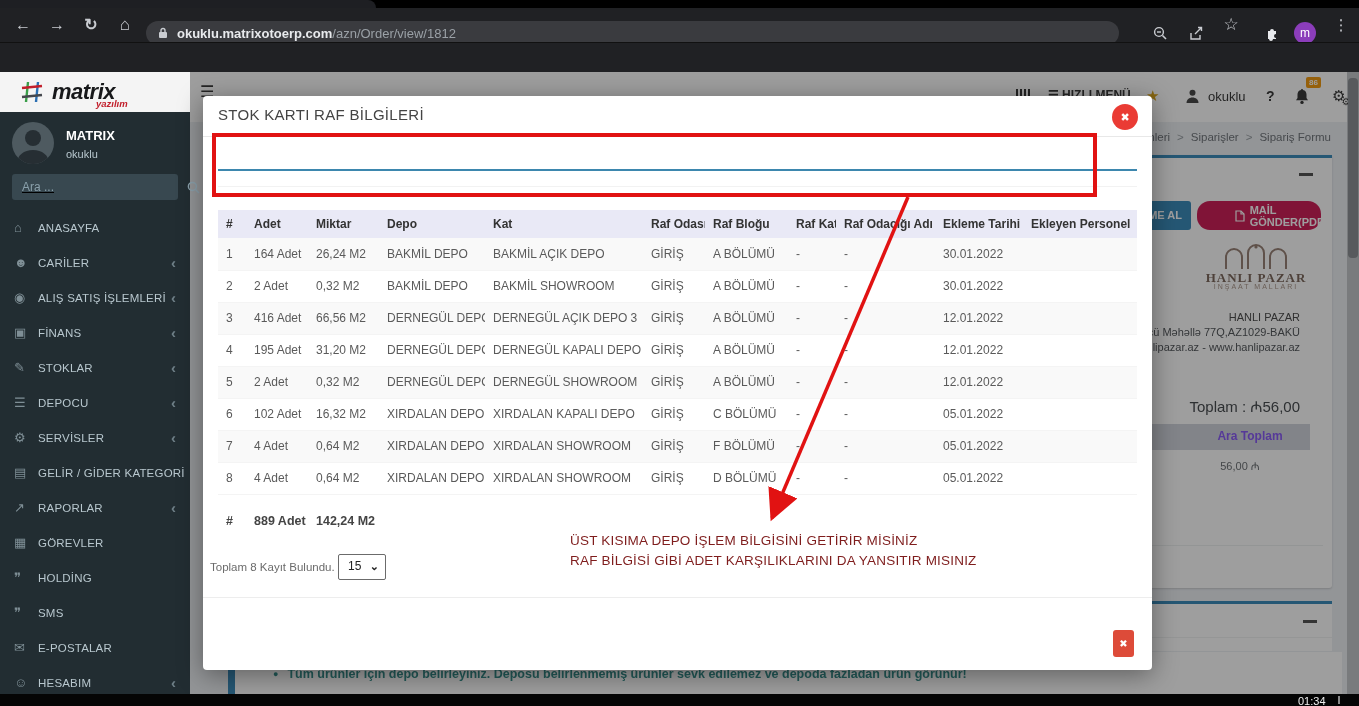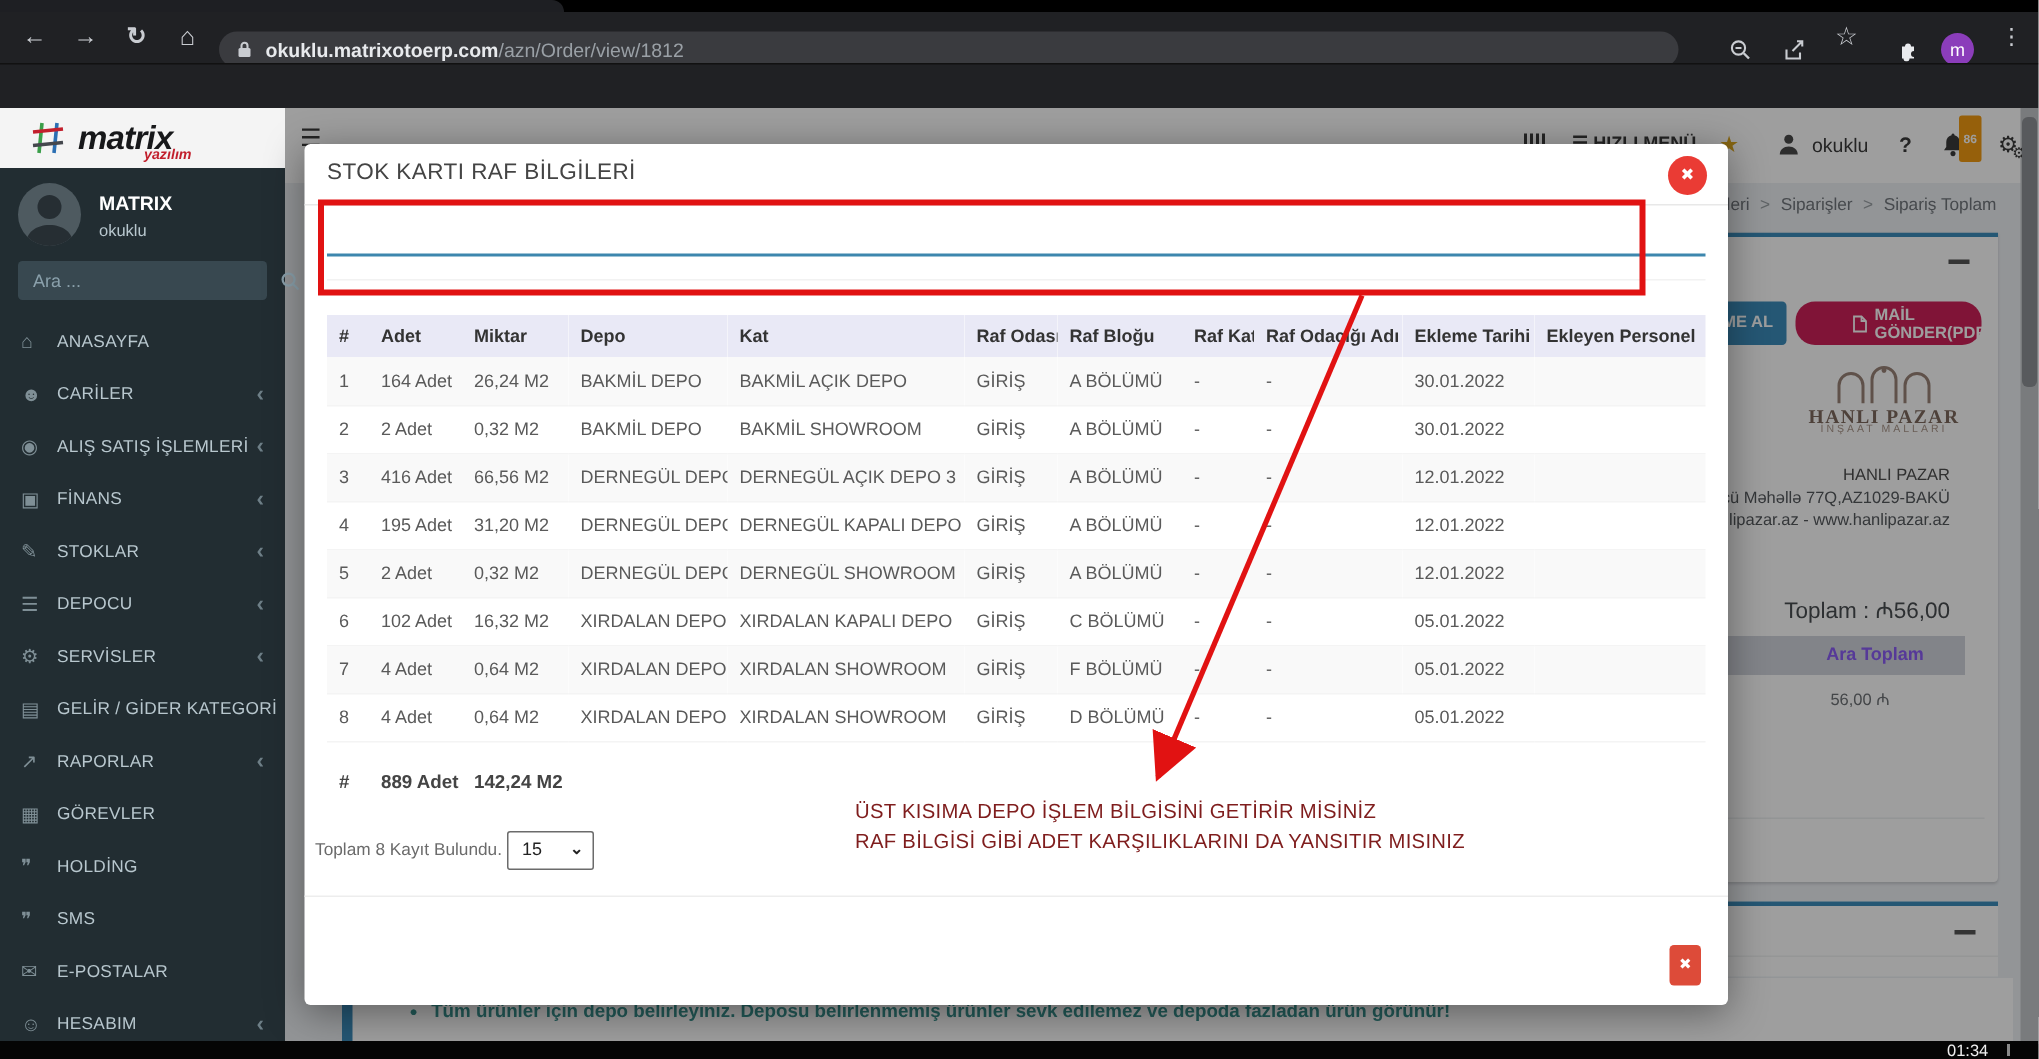--- a/index.html
+++ b/index.html
@@ -43,34 +43,34 @@
 
   
   #logo-strip { left:0; top:72px; width:190px; height:40px; background:#f4f4f4; z-index:55; display:flex; align-items:center; padding-left:20px; }
   #brand-name { font-size:22px; font-weight:700; font-style:italic; color:#17181a; letter-spacing:-0.5px; }
   #brand-sub { position:absolute; left:96px; top:26px; font-size:9.5px; font-weight:700; font-style:italic; color:#c21f2c; }
   #sidebar { left:0; top:112px; width:190px; height:586px; background:#222d32; z-index:55; }
   #sb-user { position:absolute; left:12px; top:10px; width:170px; height:48px; }
   #sb-avatar { position:absolute; left:0; top:0; width:42px; height:42px; border-radius:50%; background:#4e5a60; overflow:hidden; }
   #sb-user-name { position:absolute; left:54px; top:6px; color:#fff; font-weight:700; font-size:13px; }
   #sb-user-role { position:absolute; left:54px; top:26px; color:#b8c7ce; font-size:11px; }
-  #sb-search { position:absolute; left:12px; top:62px; width:166px; height:26px; background:#384850; border-radius:3px; display:flex; align-items:center; }
+  #sb-search { position:absolute; left:12px; top:62px; width:166px; height:26px; background:#384850; border-radius:3px; display:flex; align-items:center;text-decoration:underline; }
   #sb-search input { flex:1; background:transparent; border:none; outline:none; color:#cfd8dc; font-size:12px; padding:0 10px; font-family:inherit; }
   #sb-search input::placeholder { color:#8aa0ab; }
   #sb-menu { position:absolute; left:0; top:98px; width:190px; }
   .sb-item { position:relative; height:35px; display:flex; align-items:center; padding-left:14px; cursor:pointer; }
   .sb-ico { width:24px; color:#7f8f96; font-size:13px; }
   .sb-lab { color:#b8c7ce; font-size:11.5px; letter-spacing:0.2px; white-space:nowrap; }
   .sb-ch { position:absolute; right:14px; color:#6e7f87; font-size:15px; font-weight:700; }
 
   
   #topbar { left:190px; top:72px; width:1169px; height:50px; background:#fff; z-index:10; }
   #content-bg { left:190px; top:122px; width:1169px; height:574px; background:#edf0f4; z-index:9; }
   .topbar-item { position:absolute; top:84px; color:#3a3a3a; z-index:11; }
-  #badge-86 { position:absolute; left:1306px; top:77px; background:#f39c12; color:#fff; font-size:8px; font-weight:700; padding:11px 3px; border-radius:2px; z-index:12; }
+  #badge-86 { position:absolute; left:1306px; top:77px; background:#f39c12; color:#fff; font-size:8px; font-weight:700; padding:1px 3px; border-radius:2px; z-index:12; }
   #breadcrumb { position:absolute; top:131px; right:28px; z-index:10; font-size:11.5px; color:#72777c; white-space:nowrap; }
   .bc-sep { margin:0 7px; color:#9aa0a4; }
   .bc-item { color:#72777c; }
 
   #card1 { left:205px; top:155px; width:1127px; height:433px; background:#fff; border-top:3px solid #3c8dbc; border-radius:0 0 3px 3px; box-shadow:0 1px 2px rgba(0,0,0,.15); z-index:10; }
   #card2 { left:205px; top:601px; width:1127px; height:50px; background:#fff; border-top:3px solid #3c8dbc; z-index:10; }
   .minimize-dash { position:absolute; width:14px; height:3px; background:#555; z-index:11; }
   #btn-receive { left:1118px; top:201px; width:73px; height:29px; background:#3c8dbc; border-radius:3px; color:#fff; font-size:11px; font-weight:700; text-align:right; line-height:29px; padding-right:9px; z-index:11; }
   #btn-mail { left:1197px; top:201px; width:124px; height:29px; background:#cf2159; border-radius:13px; color:#fff; font-size:11px; font-weight:700; display:flex; align-items:center; justify-content:center; gap:5px; z-index:11;padding-left:44px; }
   #vendor-logo { left:1222px; top:243px; width:68px; height:26px; z-index:11; }
@@ -98,21 +98,21 @@
   #modal-close { position:absolute; right:14px; top:8px; width:26px; height:26px; border-radius:50%; background:#ea3b34; color:#fff; font-size:11px; text-align:center; line-height:26px; cursor:pointer; }
   #modal-hr1 { position:absolute; left:0; top:40px; width:949px; height:1px; background:#e8e8e8; }
   #panel-line { position:absolute; left:15px; top:73px; width:919px; height:2px; background:#3d87ae; }
   #panel-line2 { position:absolute; left:15px; top:90px; width:919px; height:1px; background:#f2f2f2; }
   #rack-table { position:absolute; left:15px; top:114px; width:919px; border-collapse:collapse; table-layout:fixed; }
   #rack-table th { background:#e9e9f6; font-size:12px; font-weight:700; color:#333; text-align:left; height:28px; padding:0 4px 0 8px; white-space:nowrap; overflow:hidden; }
   #rack-table td { font-size:12px; color:#5a5a5a; height:32px; padding:0 4px 0 8px; border-bottom:1px solid #f4f4f4; white-space:nowrap; overflow:hidden; }
   #rack-table tr.odd td { background:#f9f9f9; }
   .tot { position:absolute; font-size:12.5px; font-weight:700; color:#444; }
   #record-count { position:absolute; left:7px; top:465px; font-size:11.5px; color:#6b6b6b; }
-  #page-size { position:absolute; left:135px; top:458px; width:58px; height:26px; border:1.5px solid #6b6b6b; border-radius:2px; background:#fff; font-size:12px; color:#222; line-height:23px; padding-left:9px; cursor:pointer; }
+  #page-size { position:absolute; left:135px; top:458px; width:48px; height:26px; border:1.5px solid #6b6b6b; border-radius:2px; background:#fff; font-size:12px; color:#222; line-height:23px; padding-left:9px; cursor:pointer; }
   #page-size .car { position:absolute; right:6px; top:0; font-weight:700; font-size:11px; color:#222; }
   #modal-hr2 { position:absolute; left:0; top:501px; width:949px; height:1px; background:#ededed; }
   #modal-x-btn { position:absolute; right:18px; top:534px; width:21px; height:27px; background:#dd4b39; border-radius:3px; color:#fff; font-size:10px; text-align:center; line-height:27px; cursor:pointer; }
 
   
   #anno-rect { left:212px; top:133px; width:885px; height:64px; border:4px solid #e11212; z-index:62; }
   #anno-svg { left:0; top:0; width:1359px; height:706px; z-index:63; pointer-events:none; }
   .anno-text { position:absolute; left:570px; color:#7f1d1d; font-size:13.5px; letter-spacing:0.2px; z-index:63; white-space:nowrap; }
 
   
@@ -233,21 +233,21 @@
   <div class="abs topbar-item" style="left:1266px;top:88px;font-size:14px;font-weight:700">?</div>
   <div class="abs topbar-item" style="left:1294px;top:88px">
     <svg width="16" height="17" viewBox="0 0 16 17">
         <path d="M8 1a1 1 0 0 1 1 1.1C11.3 2.6 12.5 4.4 12.5 6.6V10l1.5 2.2H2L3.5 10V6.6C3.5 4.4 4.7 2.6 7 2.1A1 1 0 0 1 8 1z" fill="#3b3b3b"></path>
         <circle cx="8" cy="14.4" r="1.7" fill="#3b3b3b"></circle>
       </svg>
   </div>
   <div class="abs" id="badge-86">86</div>
   <div class="abs topbar-item" style="left:1332px;top:87px;font-size:15px">⚙<span style="font-size:10px;position:relative;left:-4px;top:4px">⚙</span></div>
 
-  <div id="breadcrumb"><span class="bc-item">atış İşlemleri</span><span class="bc-sep">&gt;</span><span class="bc-item">Siparişler</span><span class="bc-sep">&gt;</span><span class="bc-item">Sipariş Toplam</span></div>
+  <div id="breadcrumb"><span class="bc-item">atış İşlemleri</span><span class="bc-sep">&gt;</span><span class="bc-item">Siparişler</span><span class="bc-sep">&gt;</span><span class="bc-item">Sipariş Formu</span></div>
 
   <div class="abs" id="card1"></div>
   <div class="minimize-dash" style="left:1299px;top:173px"></div>
   <div class="abs" id="btn-receive">ME AL</div>
   <div class="abs" id="btn-mail">
     <span>
         <svg width="10" height="12" viewBox="0 0 10 12">
           <path d="M1 1h5l3 3v7H1z" fill="none" stroke="#fff" stroke-width="1.2"></path>
           <path d="M6 1v3h3" fill="none" stroke="#fff" stroke-width="1.2"></path>
         </svg>

